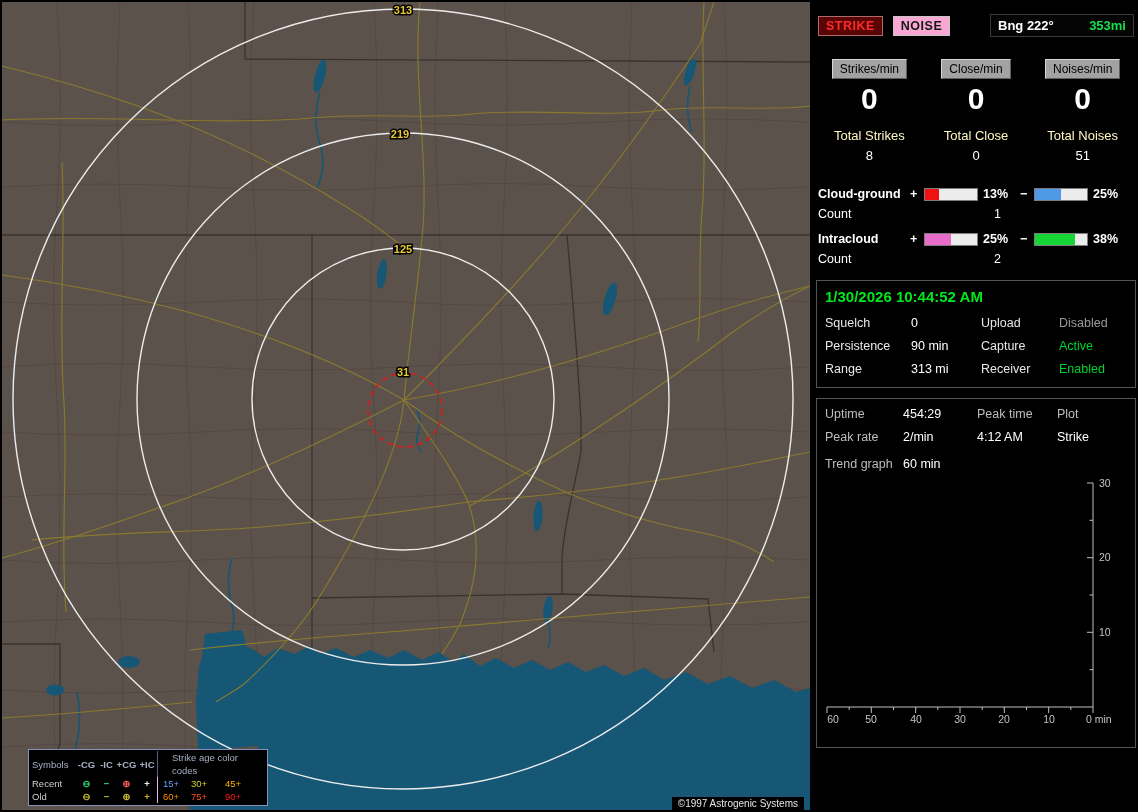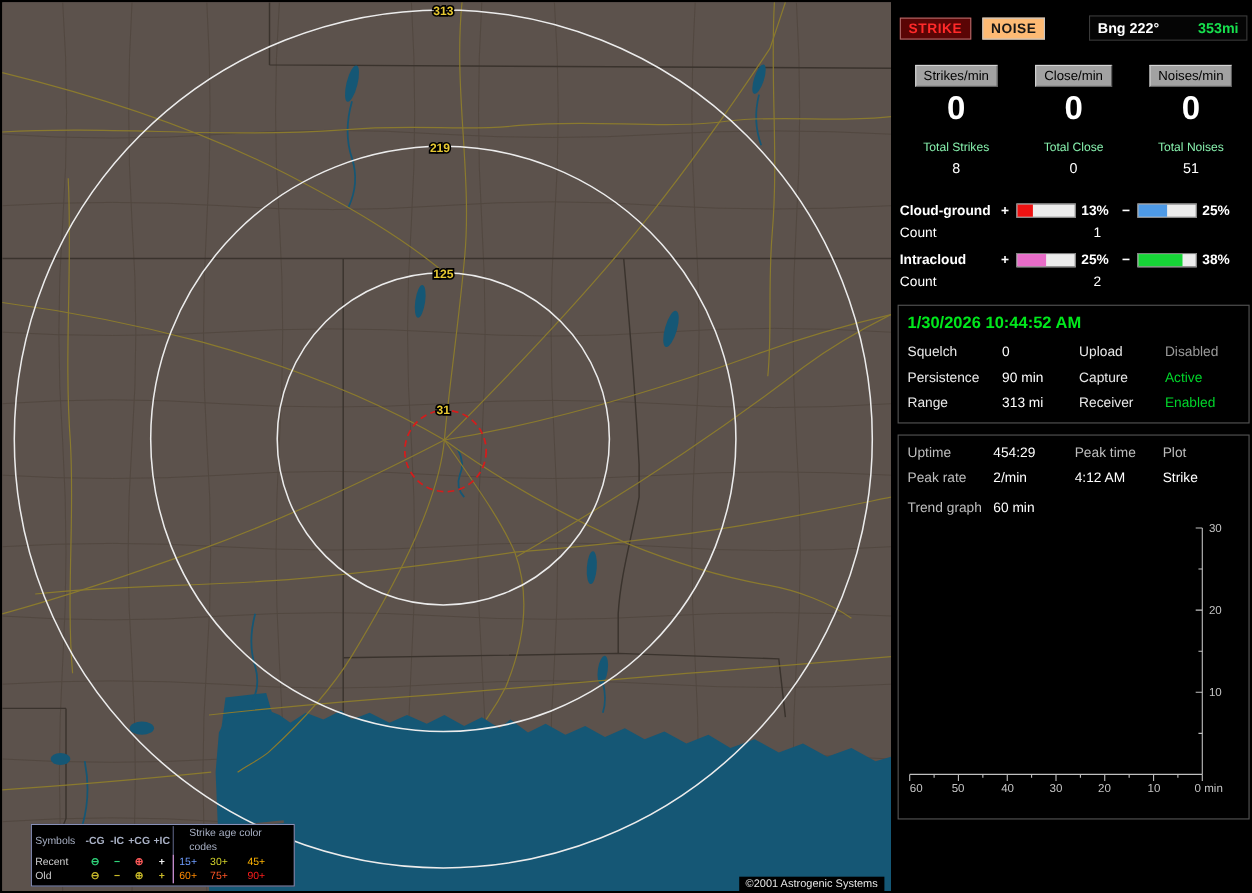--- a/index.html
+++ b/index.html
@@ -24,31 +24,31 @@
   .sym-g{color:#2fd47a;} .sym-r{color:#ff5a5a;} .sym-w{color:#f0f0f0;} .sym-y{color:#c8b929;}
   .a-blue{color:#6f9dff;} .a-yel{color:#d2d22a;} .a-org{color:#ffb400;}
   .a-org2{color:#ff8a00;} .a-red2{color:#ff5526;} .a-red{color:#ff1c1c;}
 
   
   .panel{position:absolute;left:816px;top:2px;width:320px;height:808px;}
 
   .ind-row{display:flex;align-items:center;margin:12px 2px 0 2px;}
   .chip{font-size:12.5px;font-weight:bold;padding:2px 7px;border:1px solid #b9b9b9;letter-spacing:.5px;}
   .chip-strike{background:#5a0505;color:#ff2a2a;border-color:#b06a6a;}
-  .chip-noise{background:#fdba74;color:#161616;margin-left:10px;border-color:#c6c6c6;}
+  .chip-noise{background:#f9a8d4;color:#161616;margin-left:10px;border-color:#c6c6c6;}
   .bng-box{margin-left:auto;display:flex;gap:22px;align-items:center;background:#050505;
            border:1px solid #3a3a3a;padding:3px 7px;min-width:128px;justify-content:space-between;}
   .bng-label{font-weight:bold;font-size:13px;color:#fff;}
   .bng-dist{font-weight:bold;font-size:13px;color:#17e04e;}
 
   .rates{display:grid;grid-template-columns:1fr 1fr 1fr;text-align:center;margin-top:22px;}
   .rate-chip{display:inline-block;background:#a2a2a2;color:#000;font-size:12px;padding:2px 7px;
              border:1px solid;border-color:#d6d6d6 #5e5e5e #5e5e5e #d6d6d6;}
   .rate-value{font-size:30px;font-weight:bold;margin-top:3px;line-height:34px;}
-  .total-label{font-size:11px;margin-top:12px;color:#86efac;}
+  .total-label{font-size:13px;margin-top:12px;color:#fef9c3;}
   .total-value{font-size:13px;margin-top:5px;}
 
   .dist{margin-top:24px;padding:0 2px;}
   .dist-title{color:#c9c9c9;font-size:12.5px;padding-bottom:4px;border-bottom:1px solid #8a8a8a;margin-bottom:9px;}
   .dist-row,.count-row{display:grid;grid-template-columns:92px 14px 54px 42px 14px 54px 40px;
                        align-items:center;font-size:12.5px;}
   .dist-row{font-weight:bold;}
   .count-row{margin:6px 0 11px 0;gap:35px;}
   .bar{height:11px;background:#ececec;border:1px solid #7d7d7d;position:relative;}
   .bar-fill{position:absolute;left:0;top:0;bottom:0;}
@@ -194,21 +194,21 @@
         <span class="lg-sym sym-y">⊖</span>
         <span class="lg-sym sym-y">−</span>
         <span class="lg-sym sym-y">⊕</span>
         <span class="lg-sym sym-y">+</span>
         <span class="lg-sep a-org2">60+</span>
         <span class="a-red2">75+</span>
         <span class="a-red">90+</span>
       </div>
     </div>
 
-    <div class="copyright">©2001 Astrogenic Systems</div>
+    <div class="copyright">©1997 Astrogenic Systems</div>
   </div>
 
   <div class="panel">
 
     <div class="ind-row">
       <span class="chip chip-strike">STRIKE</span>
       <span class="chip chip-noise">NOISE</span>
       <span class="bng-box">
         <span class="bng-label">Bng 222°</span>
         <span class="bng-dist">353mi</span>

